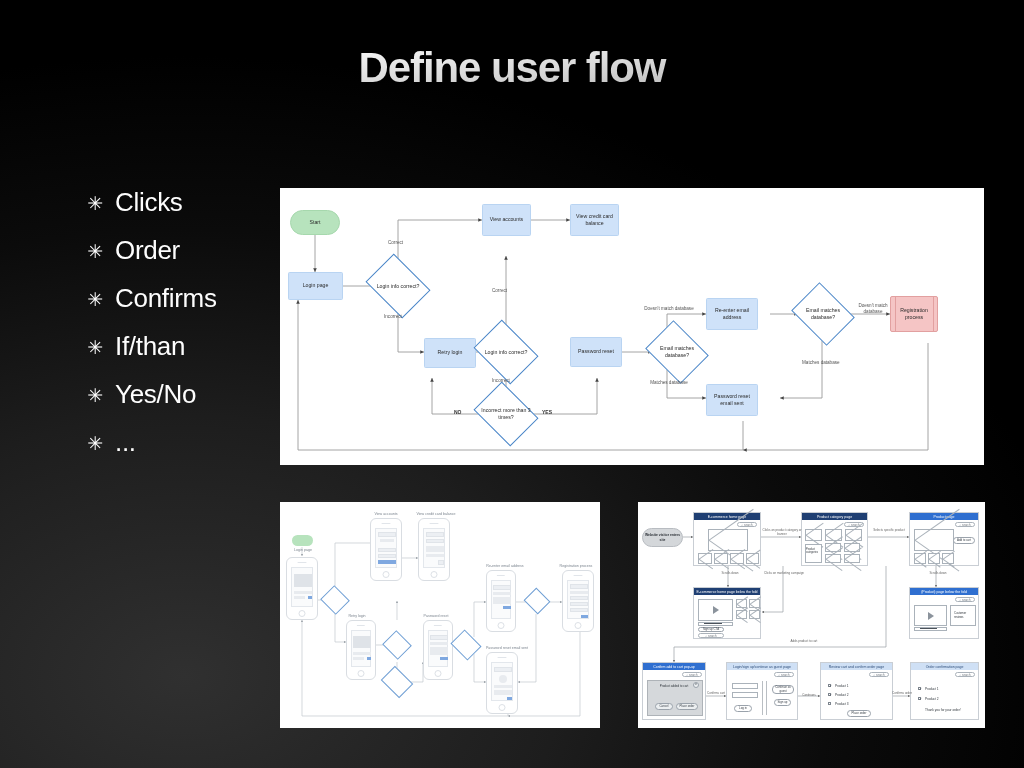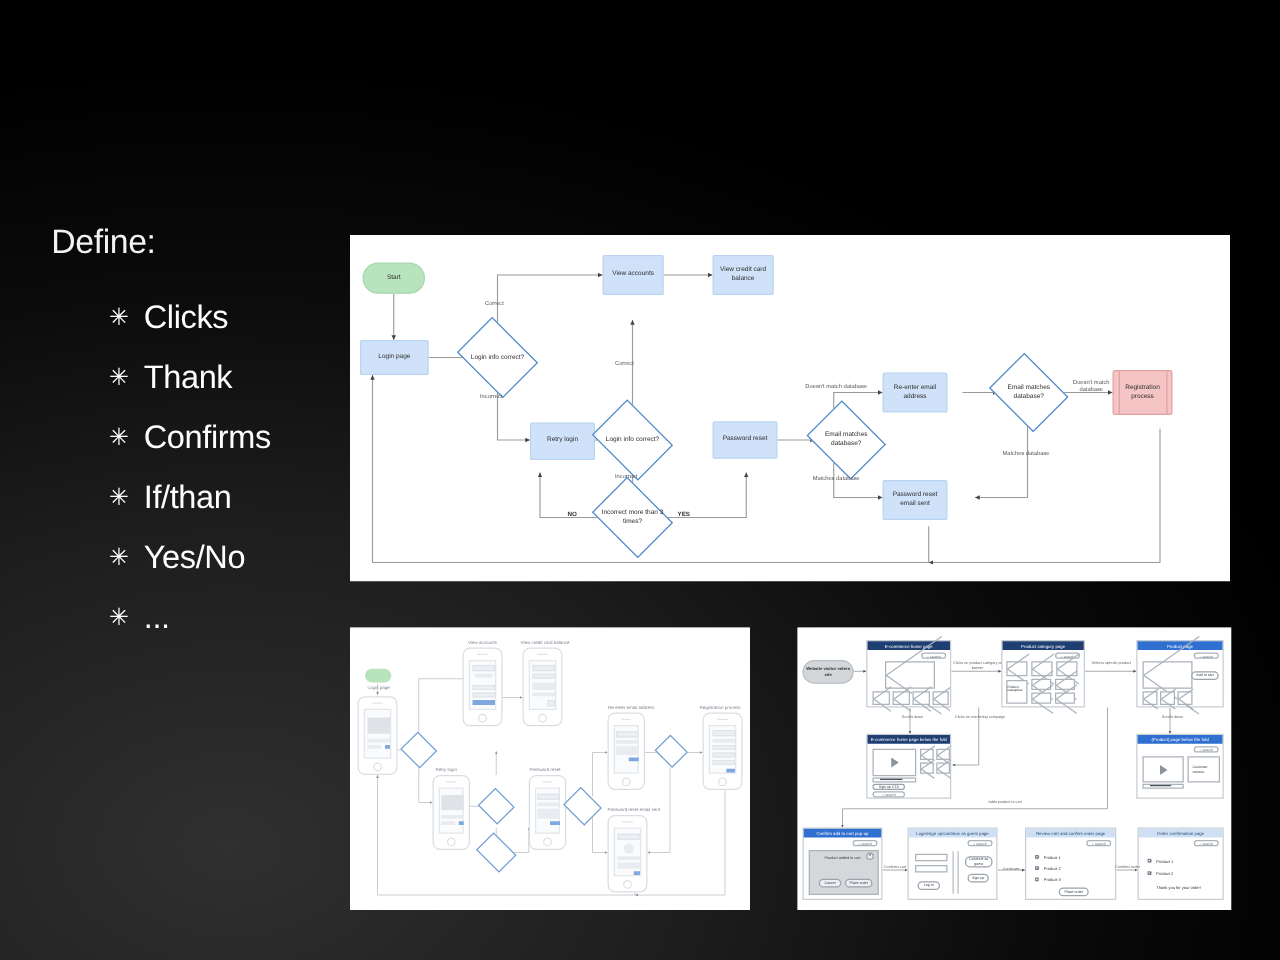--- a/index.html
+++ b/index.html
@@ -132,30 +132,30 @@
   .play .tri { width:0; height:0; border-left:6px solid #8b939c;
      border-top:4px solid transparent; border-bottom:4px solid transparent; }
   .scrub { position:absolute; background:#fff; border:0.6px solid #aab2ba; }
   .scrub .fill { position:absolute; left:16%; top:28%; height:44%; width:55%; background:#4b525a; }
 </style>
 </head>
 <body>
 
 <div id="slide">
 
+  <div id="title">Define user flow</div>
 
   <div id="bullets">
-    <div class="heading">Define:</div>
     <div class="row">
       <span class="star">✳</span>
       <span>Clicks</span>
     </div>
     <div class="row">
       <span class="star">✳</span>
-      <span>Thank</span>
+      <span>Order</span>
     </div>
     <div class="row">
       <span class="star">✳</span>
       <span>Confirms</span>
     </div>
     <div class="row">
       <span class="star">✳</span>
       <span>If/than</span>
     </div>
     <div class="row">

